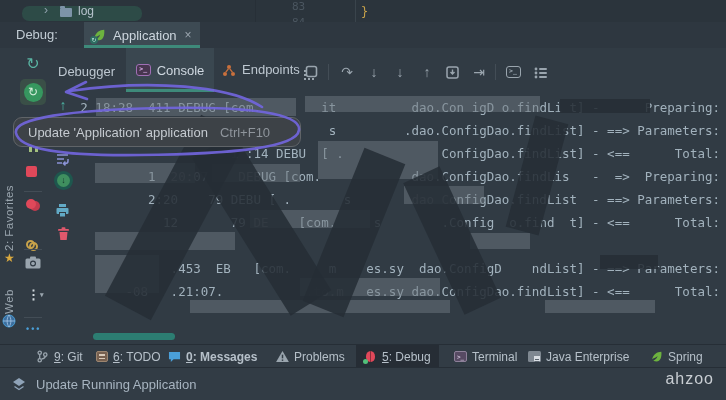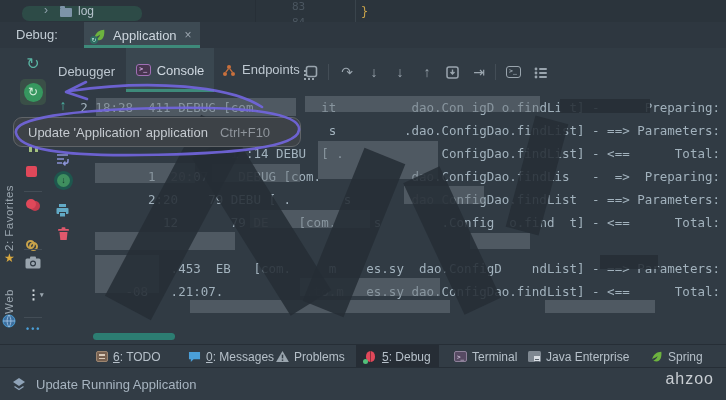--- a/index.html
+++ b/index.html
@@ -304,25 +304,34 @@
     <span class="key">Ctrl+F10</span>
   </div>
 
   <svg class="doodle" width="330" height="105" viewBox="0 75 330 105">
     <path d="M16,133 C13,118 70,110 160,108 C252,106 301,114 299,130 C297,148 230,154 140,155 C60,156 19,149 16,133 Z" fill="none" stroke="#7165dc" stroke-width="2.6" stroke-linecap="round" opacity=".92"></path>
     <path d="M262,107 C230,86 152,79 70,91" fill="none" stroke="#7165dc" stroke-width="2.6" stroke-linecap="round" opacity=".92"></path>
     <path d="M86,82 L66,92 L87,99" fill="none" stroke="#7165dc" stroke-width="2.6" stroke-linecap="round" stroke-linejoin="round" opacity=".92"></path>
   </svg>
 
   <div class="tw-bar">
+    <div class="tw-item" style="left:28px;">
+      <svg width="13" height="13" viewBox="0 0 14 14" stroke="#9aa5ae" fill="none" stroke-width="1.4">
+          <circle cx="4" cy="3" r="1.8"></circle>
+          <circle cx="10" cy="5" r="1.8"></circle>
+          <circle cx="4" cy="11" r="1.8"></circle>
+          <path d="M4 4.8v4.4 M10 6.8c0 2-2 2.6-4 3"></path>
+        </svg>
+      <span><span class="num">9</span><span>: </span><span>Git</span></span>
+    </div>
     <div class="tw-item" style="left:88px;">
       <span class="todo-ic"></span>
       <span><span class="num">6</span><span>: </span><span>TODO</span></span>
     </div>
-    <div class="tw-item" style="left:180px;">
+    <div class="tw-item" style="left:160px;font-weight:bold;">
       <svg width="13" height="12" viewBox="0 0 14 13" fill="#4a9fd8">
           <path d="M1 1h12v8H6l-3 3v-3H1z"></path>
         </svg>
       <span><span class="num">0</span><span>: </span><span>Messages</span></span>
     </div>
     <div class="tw-item" style="left:268px;">
       <svg width="13" height="11" viewBox="0 0 14 12">
           <path d="M7 0L14 12H0z" fill="#9aa5ae"></path>
           <rect x="6.2" y="4" width="1.6" height="4" fill="#323c45"></rect>
           <rect x="6.2" y="9.2" width="1.6" height="1.6" fill="#323c45"></rect>

